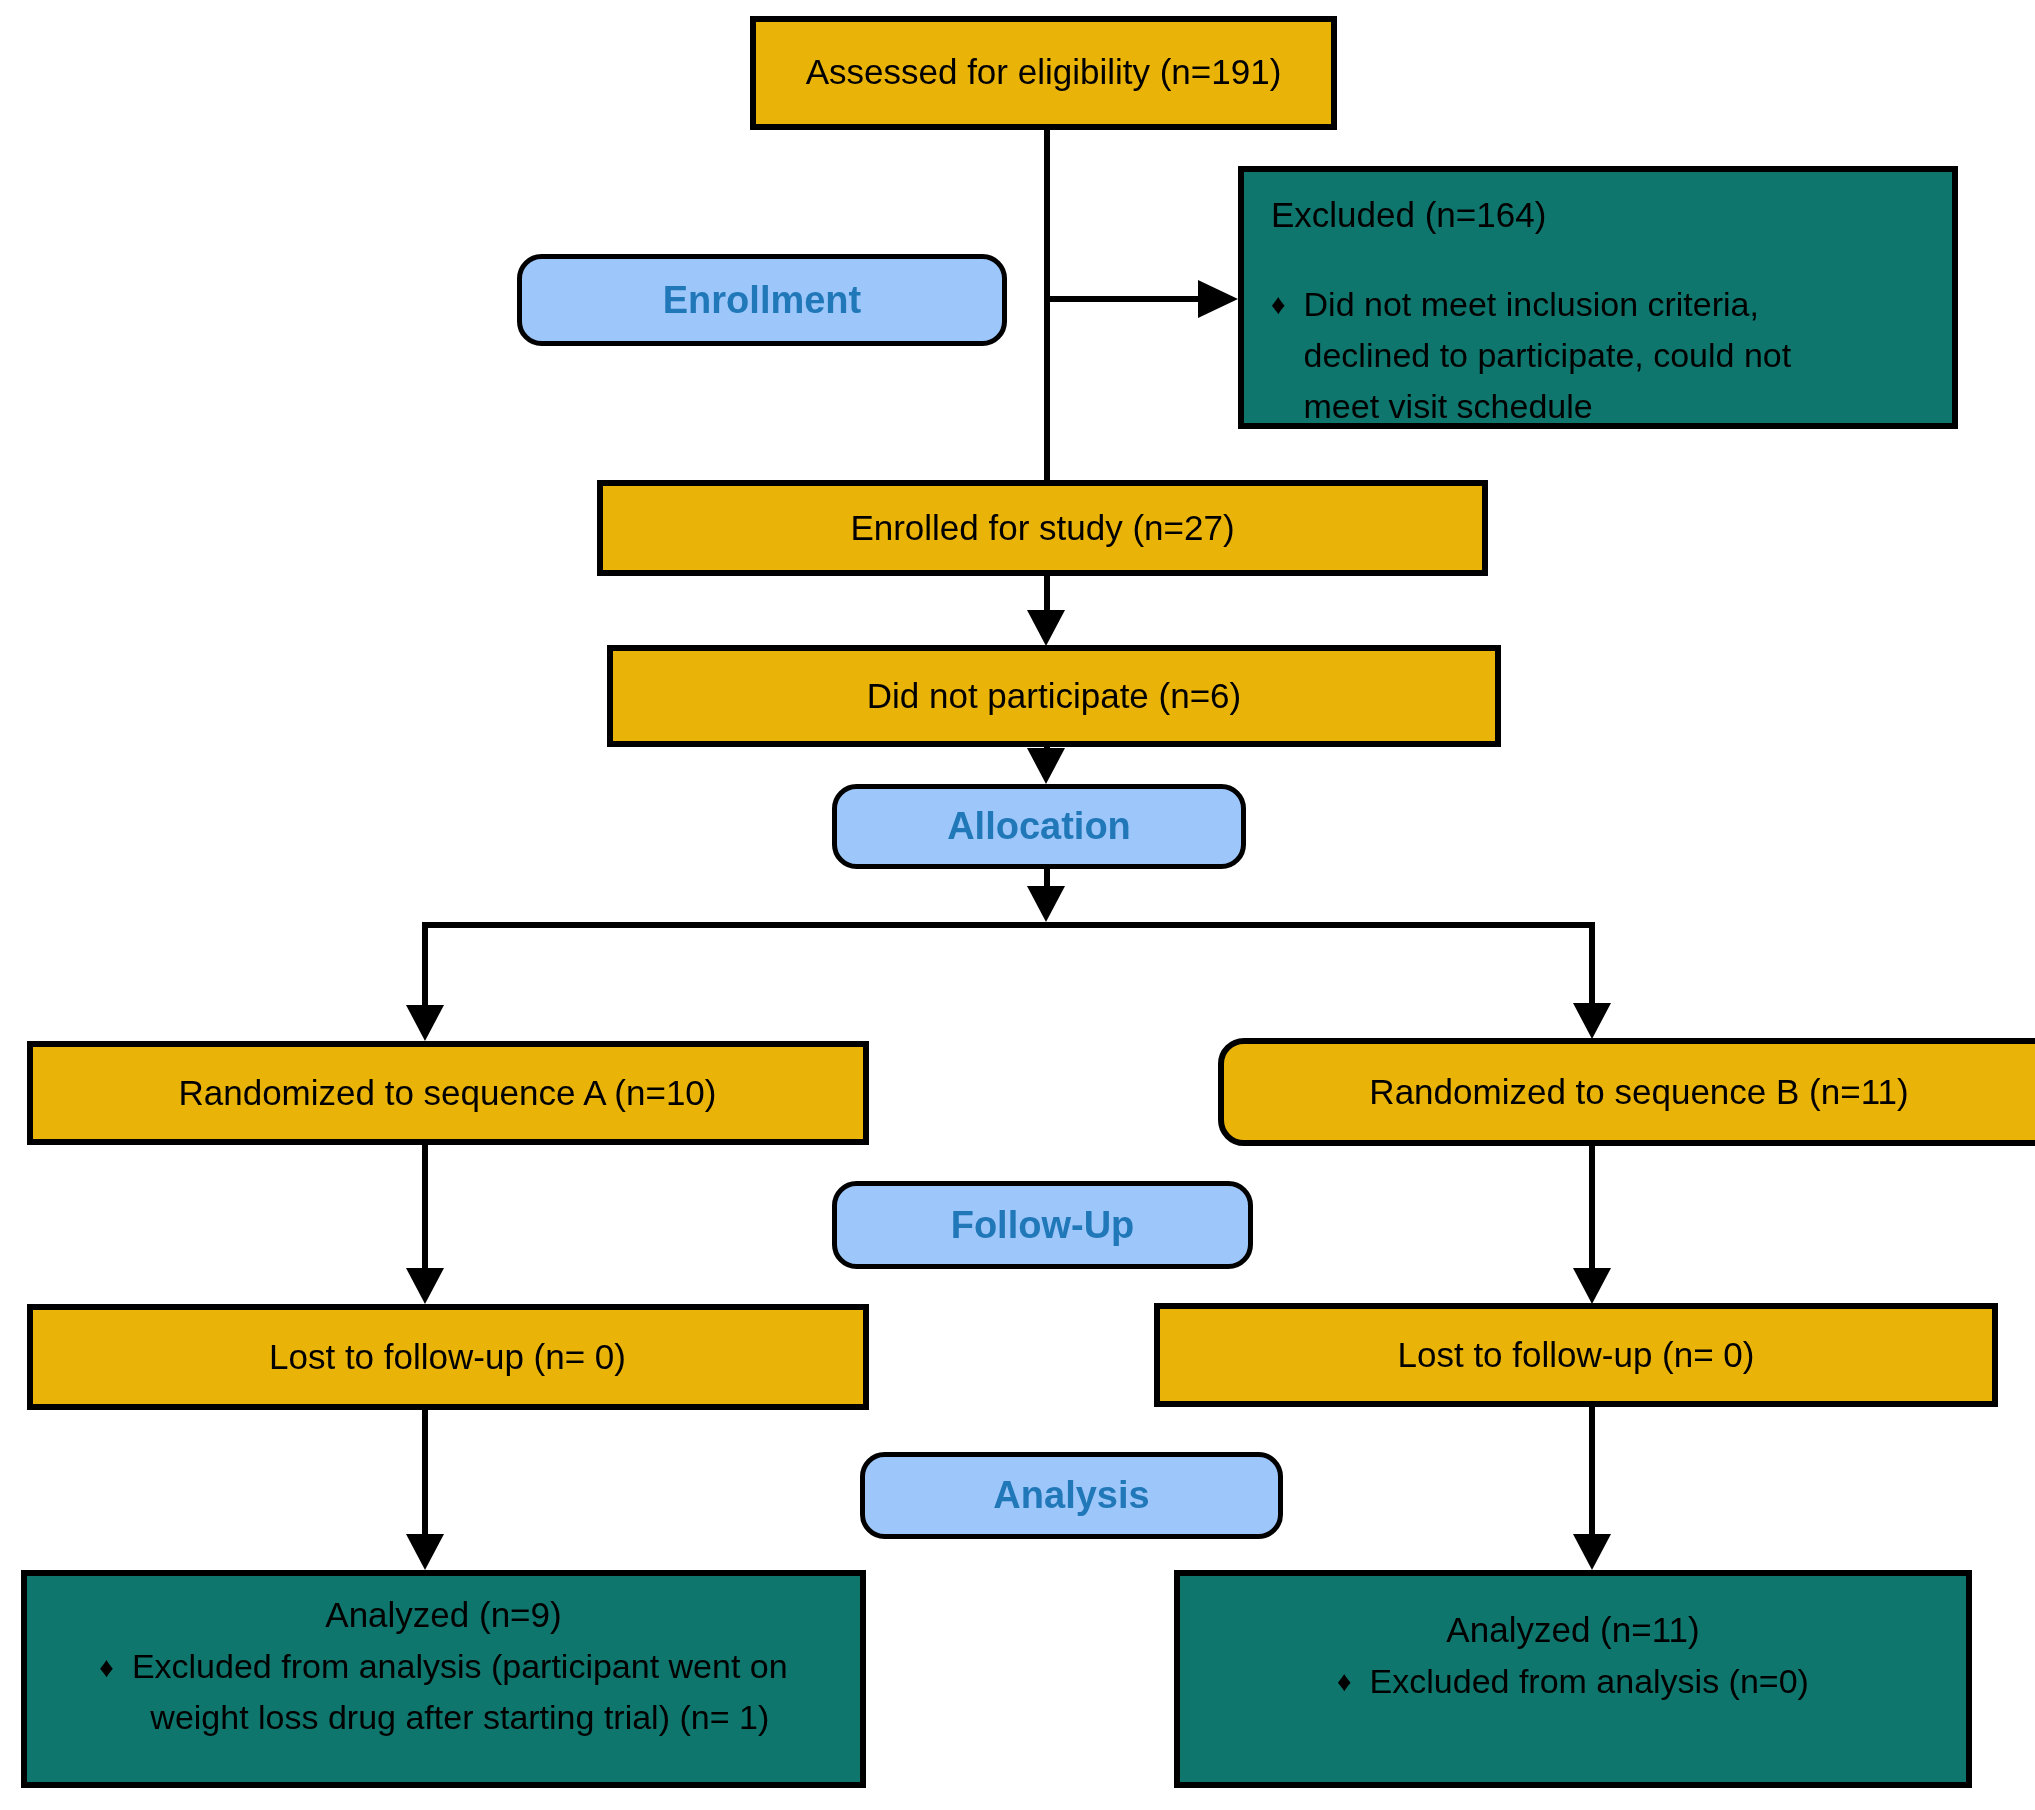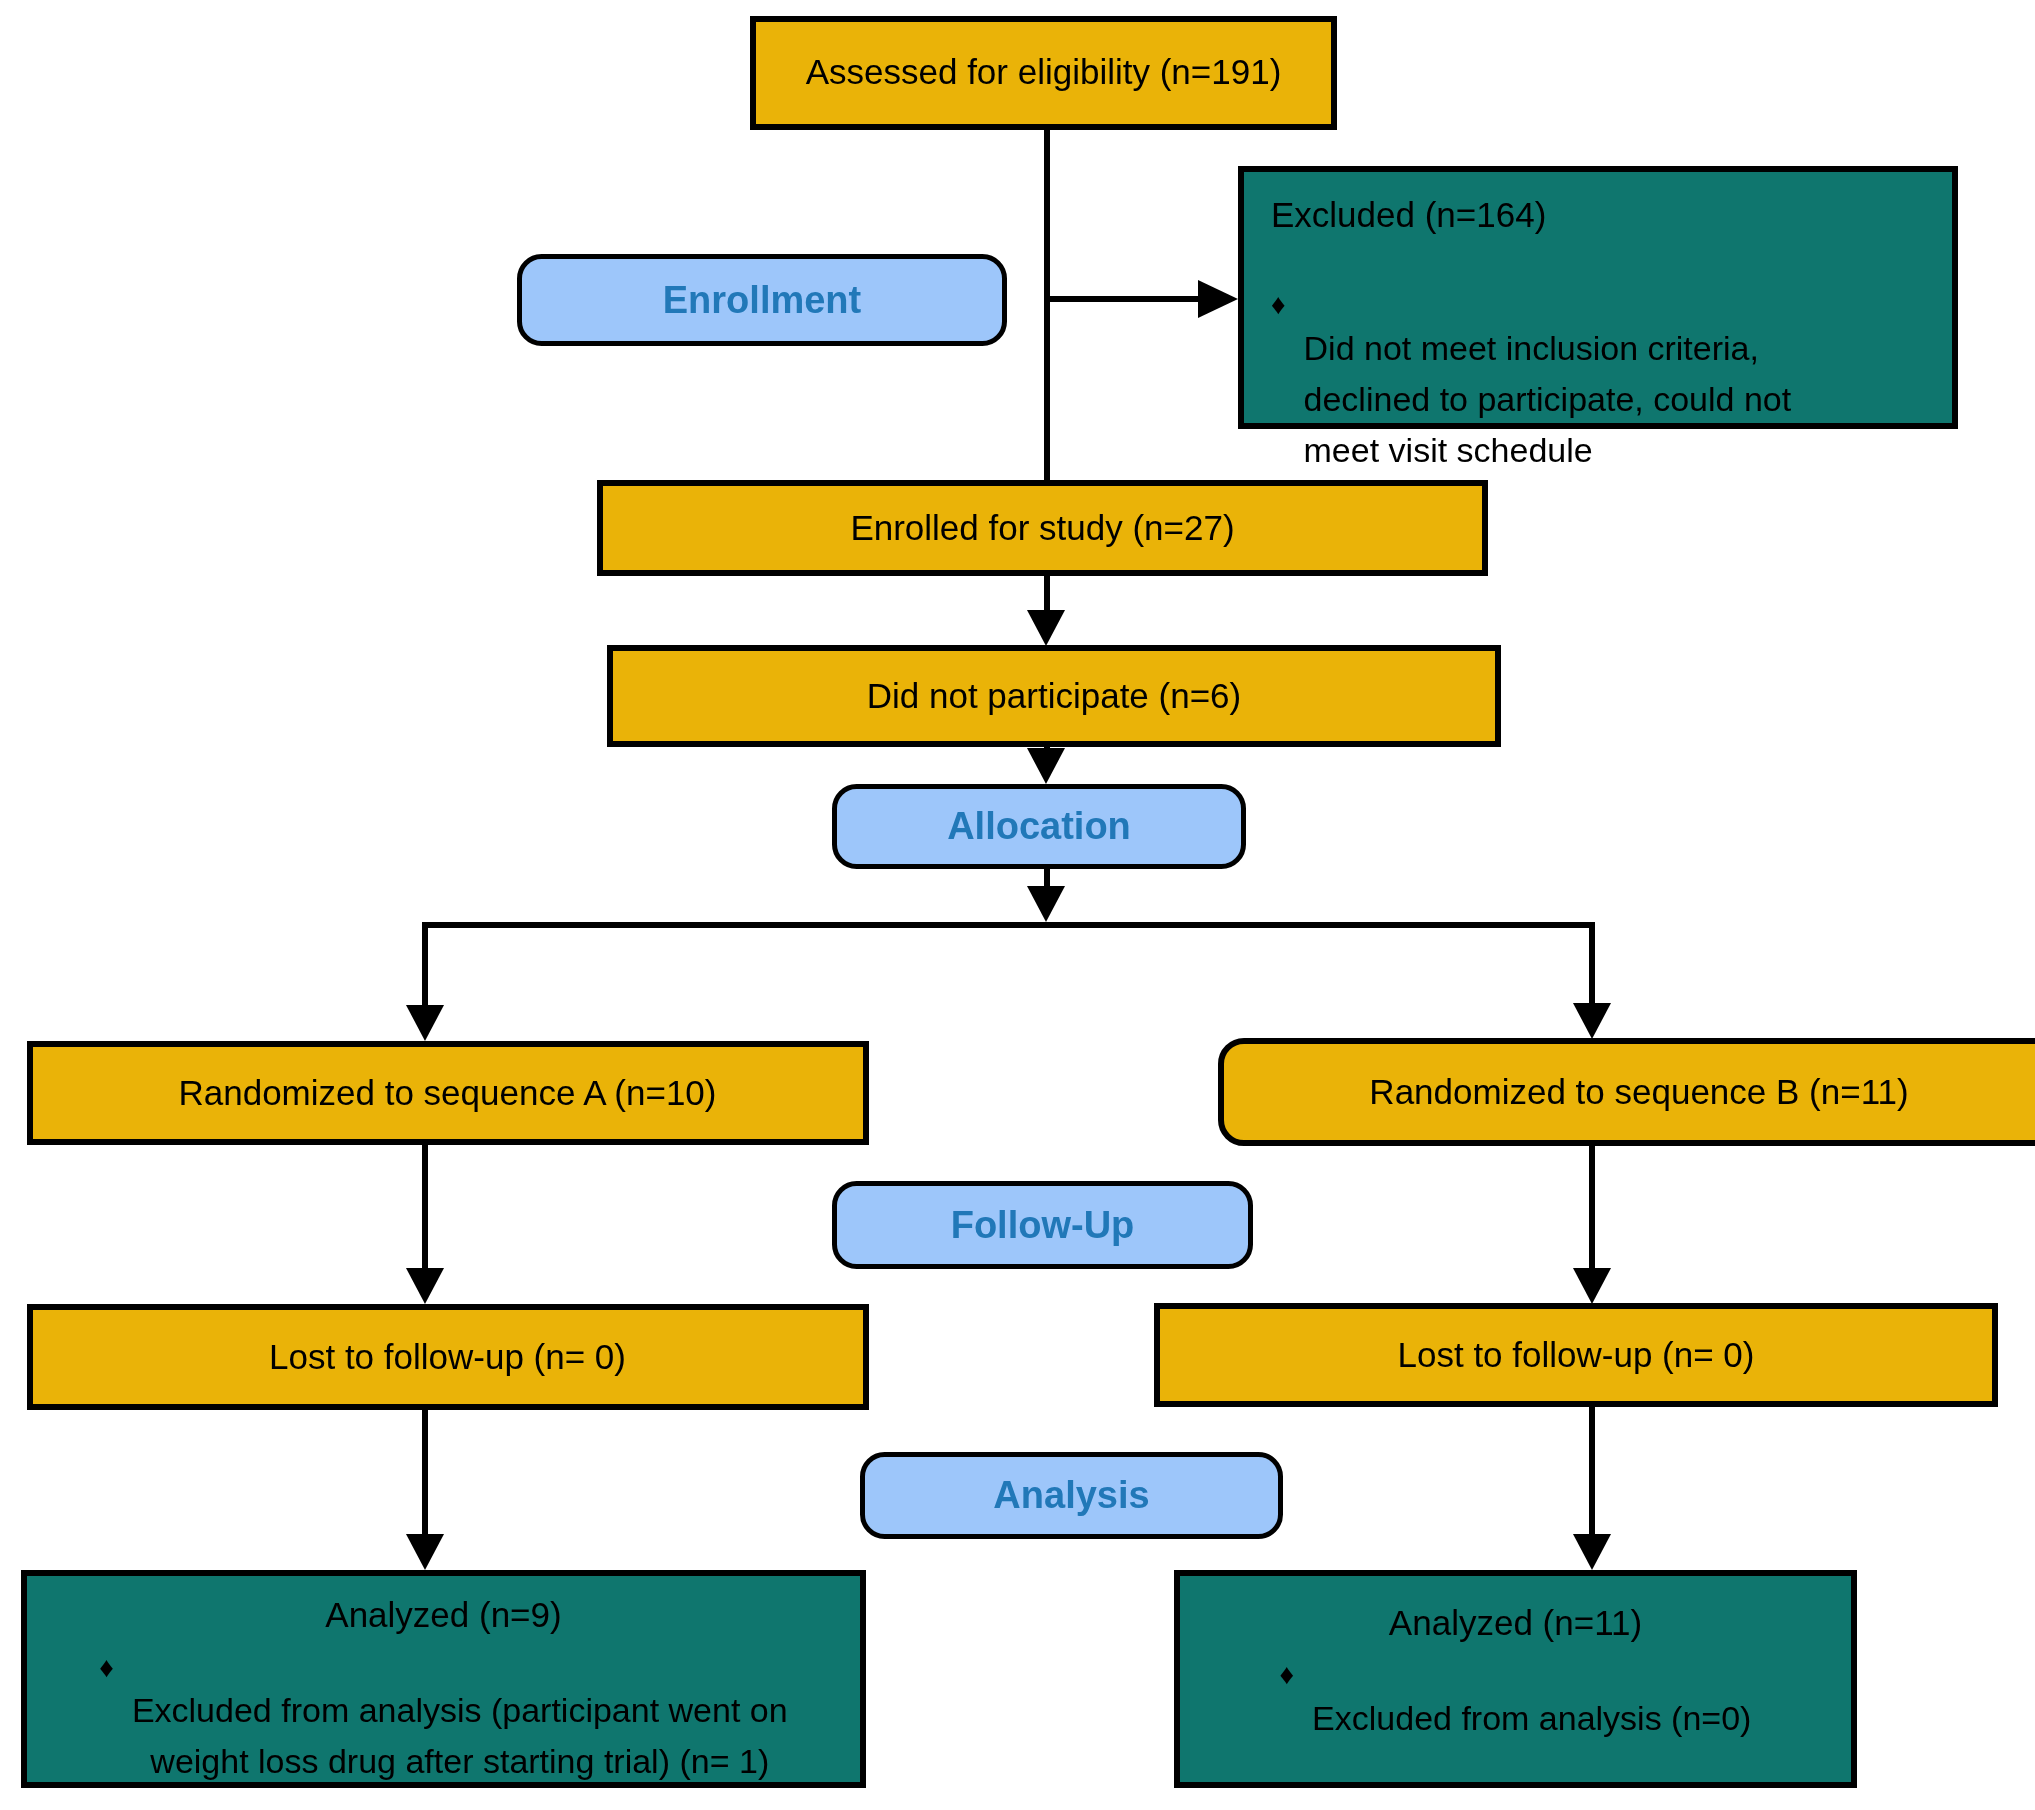--- a/index.html
+++ b/index.html
@@ -51,21 +51,21 @@
     border-left:19px solid transparent;
     border-right:19px solid transparent;
     border-top:36px solid #000;
   }
   .arr-right{
     position:absolute;width:0;height:0;
     border-top:19px solid transparent;
     border-bottom:19px solid transparent;
     border-left:40px solid #000;
   }
-  .preline{white-space:pre-line;margin-top:44px;}
+  .preline{white-space:pre-line;}
   .bullet-row{display:flex;align-items:flex-start;text-align:left;}
   .note-row{display:flex;align-items:flex-start;justify-content:center;text-align:left;}
   .diamond{font-size:28.5px;line-height:1;margin-top:11.7px;margin-right:18px;}
   .note-text{font-size:34px;line-height:1.5;text-align:center;}
 
   
   #box-assessed{left:750px;top:15.5px;width:587px;height:114px;}
   #pill-enrollment{left:517px;top:254px;width:490px;height:92px;}
   #box-excluded{left:1238px;top:166px;width:720px;height:263px;padding:18px 18px 0 27px;}
   #excluded-bullet{margin-top:38px;}
@@ -73,21 +73,21 @@
   #box-enrolled{left:597px;top:480px;width:891px;height:96px;}
   #box-dnp{left:607px;top:645px;width:894px;height:102px;}
   #pill-allocation{left:832px;top:784px;width:414px;height:85px;}
   #box-rand-a{left:26.5px;top:1041px;width:842px;height:104px;}
   #box-rand-b{left:1218px;top:1038px;width:842px;height:108px;border-radius:26px;}
   #pill-followup{left:832px;top:1181px;width:421px;height:88px;}
   #box-lost-a{left:26.5px;top:1304px;width:842px;height:106px;}
   #box-lost-b{left:1154px;top:1303px;width:844px;height:104px;}
   #pill-analysis{left:860px;top:1452px;width:423px;height:87px;}
   #box-analyzed-a{left:21px;top:1570px;width:845px;height:218px;padding-top:14.2px;}
-  #box-analyzed-b{left:1174px;top:1570px;width:683px;height:218px;padding-top:22px;}
+  #box-analyzed-b{left:1174px;top:1570px;width:798px;height:218px;padding-top:29px;}
   .analyzed-title{text-align:center;}
 
   #line-assessed-enrolled{left:1044px;top:129px;width:5.8px;height:351px;}
   #line-excluded-h{left:1046px;top:296px;width:155px;height:5.8px;}
   #arrow-excluded{left:1198px;top:280px;}
   #line-enrolled-dnp{left:1044px;top:576px;width:5.8px;height:36px;}
   #arrow-dnp{left:1027px;top:610px;}
   #line-dnp-allocation{left:1044px;top:736px;width:5.8px;height:17px;}
   #arrow-allocation{left:1027px;top:748px;}
   #line-allocation-branch{left:1044px;top:869px;width:5.8px;height:21.4px;}

